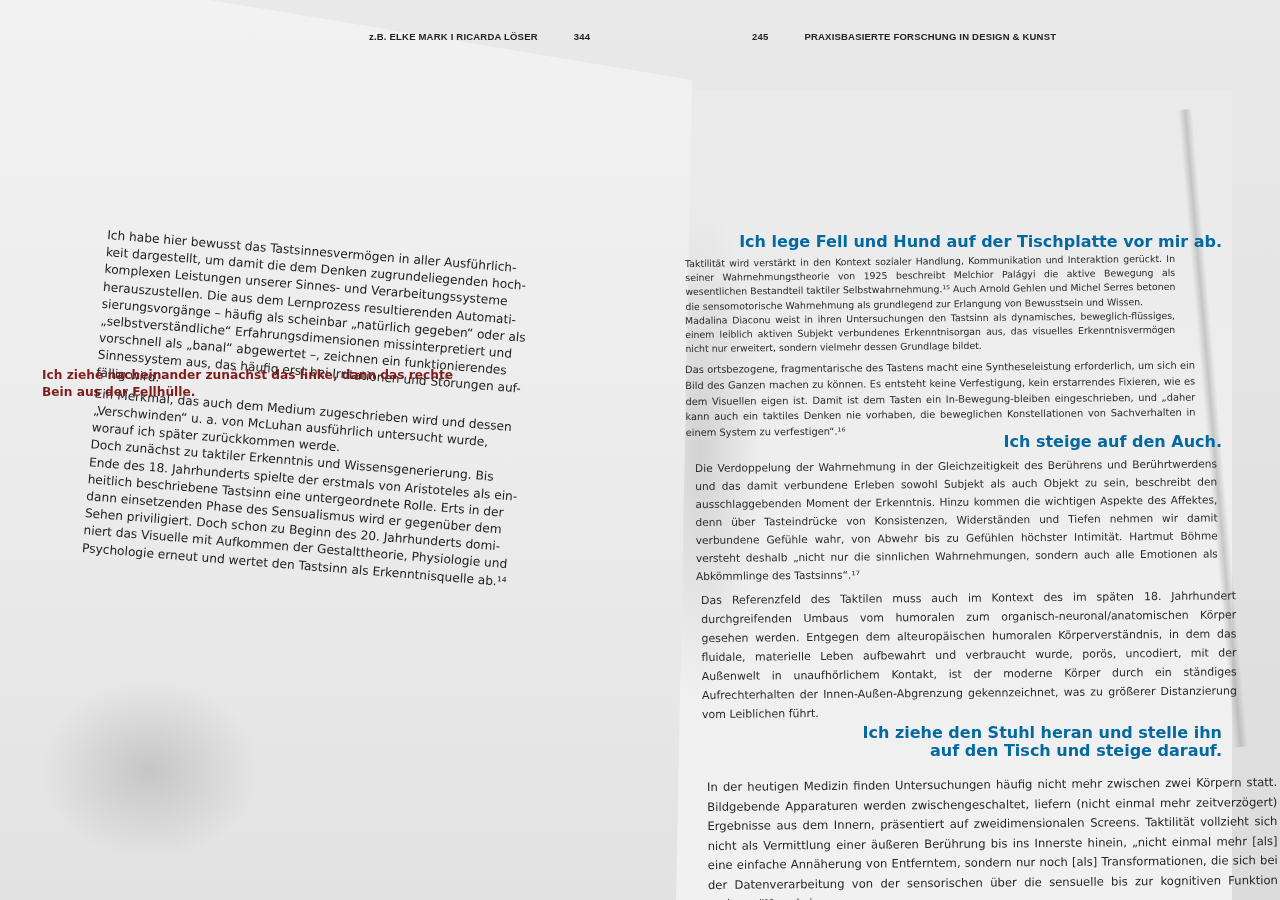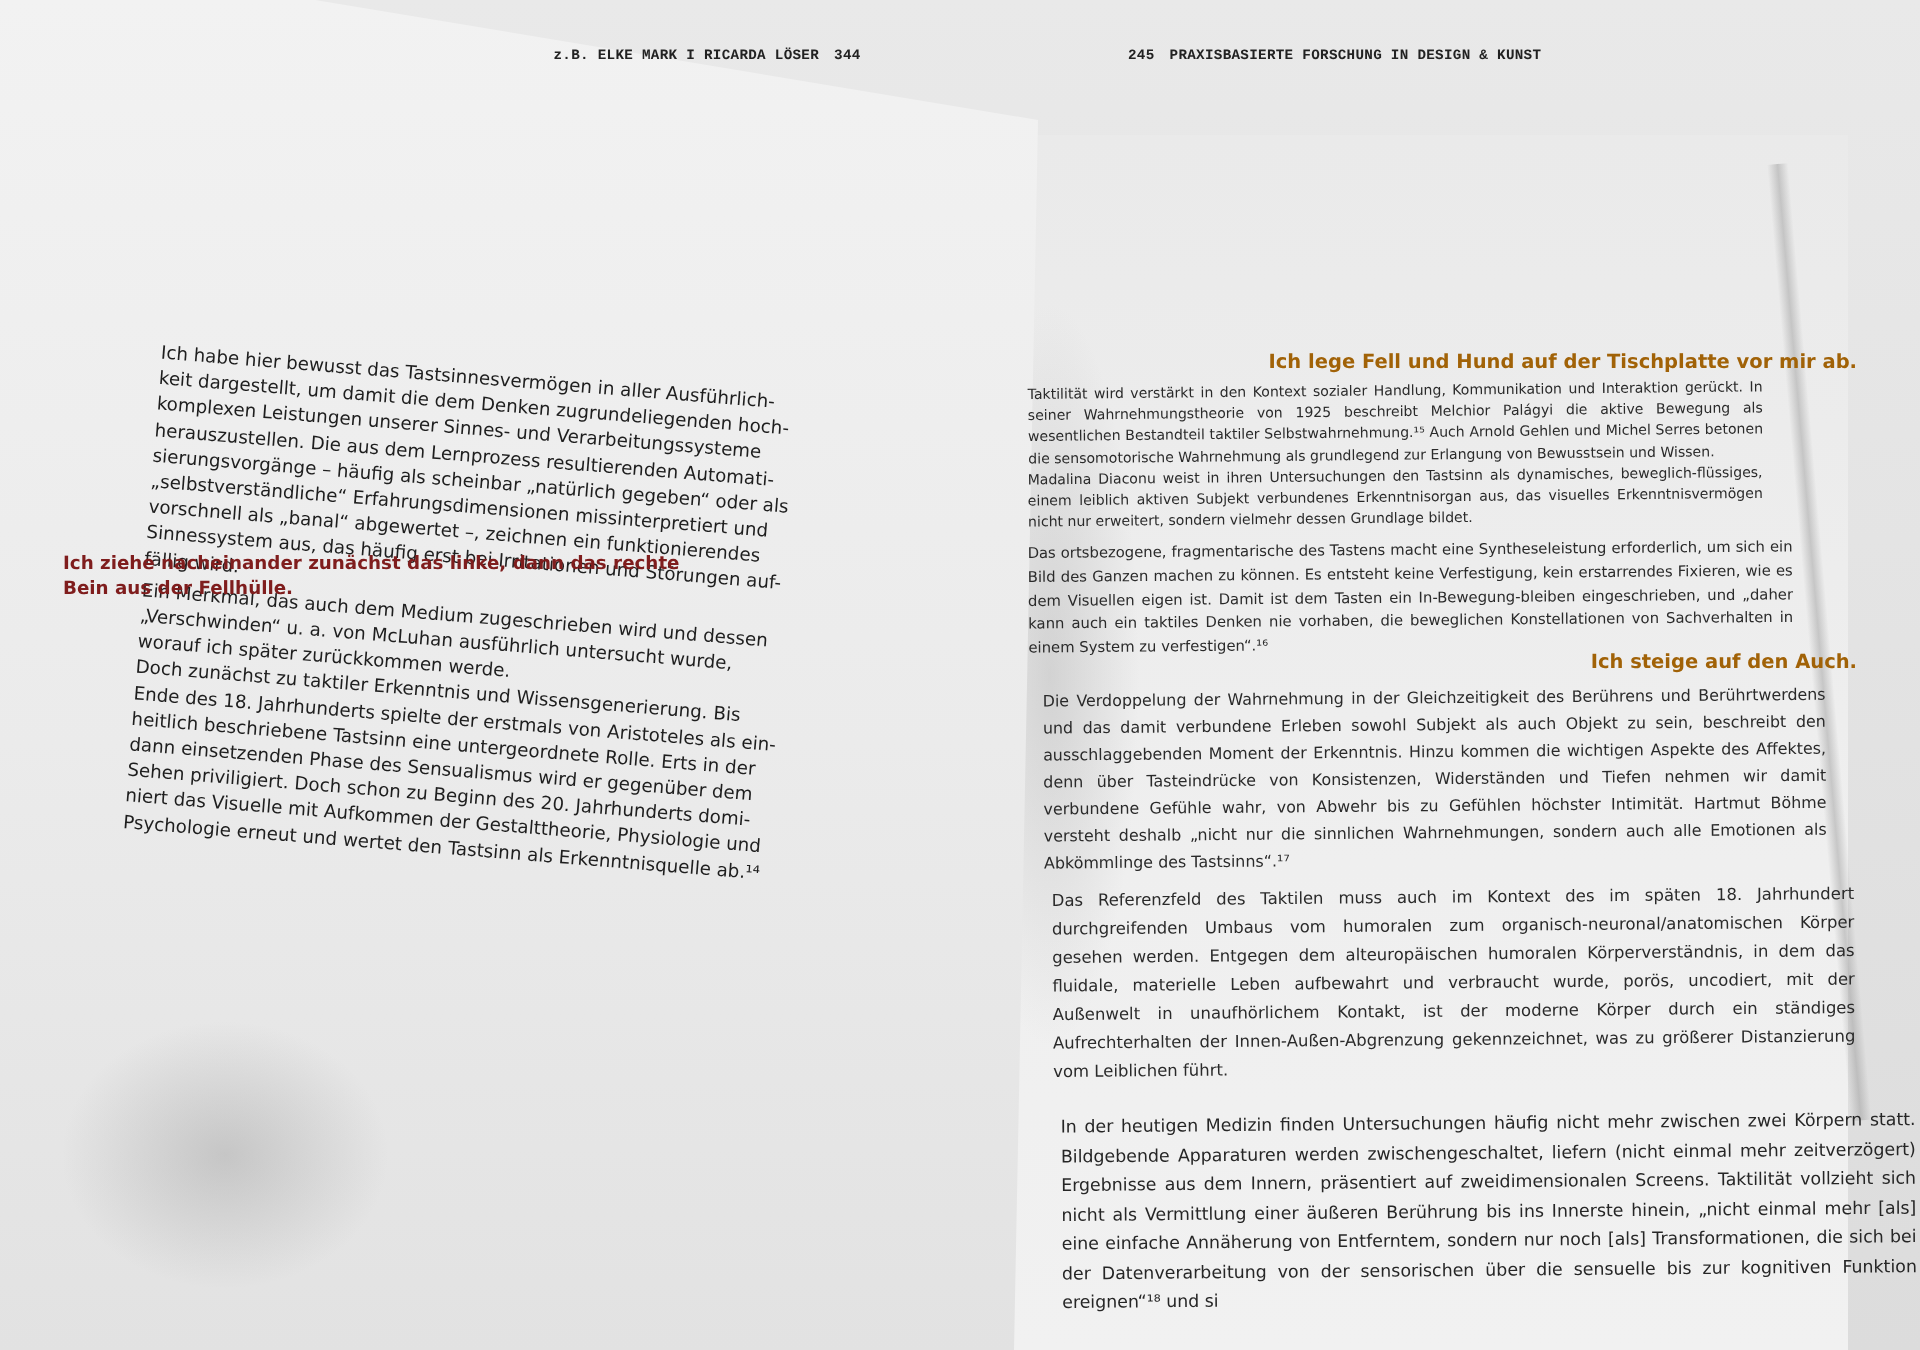--- a/index.html
+++ b/index.html
@@ -3,23 +3,23 @@
 <meta charset="utf-8">
 <style>
   html, body { margin:0; padding:0; }
   body {
     width:1280px; height:900px; overflow:hidden; position:relative;
     background: linear-gradient(180deg, #e9e9e9 0%, #e4e4e4 40%, #dcdcdc 100%);
     font-family: "DejaVu Sans", sans-serif;
   }
   .running-head {
     position:absolute; top:31px; height:14px;
-    font-family: Liberation Mono, monospace; font-weight:bold;
+    font-family: Liberation Sans, sans-serif; font-weight:bold;
     font-size:9.5px; letter-spacing:0.2px; color:#222;
-    display:flex; gap:10px; white-space:nowrap;justify-content:flex-end;
+    display:flex; gap:36px; white-space:nowrap;justify-content:flex-end;
   }
   .rh-left { left:369px; }
   .rh-right { left:752px; }
 
   
   .sheet-left {
     position:absolute; left:0; top:0; width:692px; height:900px;
     background: linear-gradient(180deg, #f2f2f2 0%, #ebebeb 55%, #e2e2e2 100%);
     clip-path: polygon(0 0, 210px 0, 692px 80px, 676px 900px, 0 900px);
     box-shadow: 0 0 20px rgba(0,0,0,0.2);
@@ -56,22 +56,22 @@
   .overlay-left {
     position:absolute; left:42px; top:367px; width:420px;
     font-family: "DejaVu Sans", sans-serif; font-weight:bold; font-size:12.2px; line-height:17px;
     color:#7f1d1d;
   }
 
   .right-col {
     position:absolute; left:685px; top:233px; width:555px;
   }
   .stage {
-    font-family: "DejaVu Sans", sans-serif; font-weight:bold; font-size:13px;
-    line-height:18px; text-align:right; color:#a16207; margin-right:2px;
+    font-family: "DejaVu Sans", sans-serif; font-weight:bold; font-size:16px;
+    line-height:18px; text-align:right; color:#0369a1; margin-right:18px;
   }
   .rp {
     font-family: "DejaVu Sans", sans-serif; color:#2a2a2a; text-align:justify;
     transform-origin: top left;
   }
   .rp-small { font-size:9.4px; line-height:14.2px; width:490px; }
   .rp-mid   { font-size:10.6px; line-height:18px; width:522px; }
   .rp-large { font-size:11.6px; line-height:19.5px; width:570px; color:#262626; }
 </style>
 </head>
@@ -130,15 +130,16 @@
 
   <div class="rp rp-small" style="margin-top:6px; width:510px; font-size:9.9px; line-height:15.8px; transform:rotate(-0.5deg);">Das ortsbezogene, fragmentarische des Tastens macht eine Syntheseleistung erforderlich, um sich ein Bild des Ganzen machen zu können. Es entsteht keine Verfestigung, kein erstarrendes Fixieren, wie es dem Visuellen eigen ist. Damit ist dem Tasten ein In-Bewegung-bleiben eingeschrieben, und „daher kann auch ein taktiles Denken nie vorhaben, die beweglichen Konstellationen von Sachverhalten in einem System zu verfestigen“.¹⁶</div>
 
   <div class="stage" style="margin-top:-8px;">Ich steige auf den Auch.</div>
 
   <div class="rp rp-mid" style="margin-top:8px; margin-left:10px; transform:rotate(-0.5deg);">Die Verdoppelung der Wahrnehmung in der Gleichzeitigkeit des Berührens und Berührtwerdens und das damit verbundene Erleben sowohl Subjekt als auch Objekt zu sein, beschreibt den ausschlaggebenden Moment der Erkenntnis. Hinzu kommen die wichtigen Aspekte des Affektes, denn über Tasteindrücke von Konsistenzen, Widerständen und Tiefen nehmen wir damit verbundene Gefühle wahr, von Abwehr bis zu Gefühlen höchster Intimität. Hartmut Böhme versteht deshalb „nicht nur die sinnlichen Wahrnehmungen, sondern auch alle Emotionen als Abkömmlinge des Tastsinns“.¹⁷</div>
 
 
   <div class="rp rp-mid" style="margin-top:6px; margin-left:16px; width:535px; font-size:11px; line-height:19px; transform:rotate(-0.5deg);">Das Referenzfeld des Taktilen muss auch im Kontext des im späten 18. Jahrhundert durchgreifenden Umbaus vom humoralen zum organisch-neuronal/anatomischen Körper gesehen werden. Entgegen dem alteuropäischen humoralen Körperverständnis, in dem das fluidale, materielle Leben aufbewahrt und verbraucht wurde, porös, uncodiert, mit der Außenwelt in unaufhörlichem Kontakt, ist der moderne Körper durch ein ständiges Aufrechterhalten der Innen-Außen-Abgrenzung gekennzeichnet, was zu größerer Distanzierung vom Leiblichen führt.</div>
 
+  <div class="stage" style="padding-left:150px;">Ich ziehe den Stuhl heran und stelle ihn auf den Tisch und steige darauf.</div>
 
   <div class="rp rp-large" style="margin-top:18px; margin-left:22px; transform:rotate(-0.5deg);">In der heutigen Medizin finden Untersuchungen häufig nicht mehr zwischen zwei Körpern statt. Bildgebende Apparaturen werden zwischengeschaltet, liefern (nicht einmal mehr zeitverzögert) Ergebnisse aus dem Innern, präsentiert auf zweidimensionalen Screens. Taktilität vollzieht sich nicht als Vermittlung einer äußeren Berührung bis ins Innerste hinein, „nicht einmal mehr [als] eine einfache Annäherung von Entferntem, sondern nur noch [als] Transformationen, die sich bei der Datenverarbeitung von der sensorischen über die sensuelle bis zur kognitiven Funktion ereignen“¹⁸ und si</div>
 </div>
 
 </body></html>

